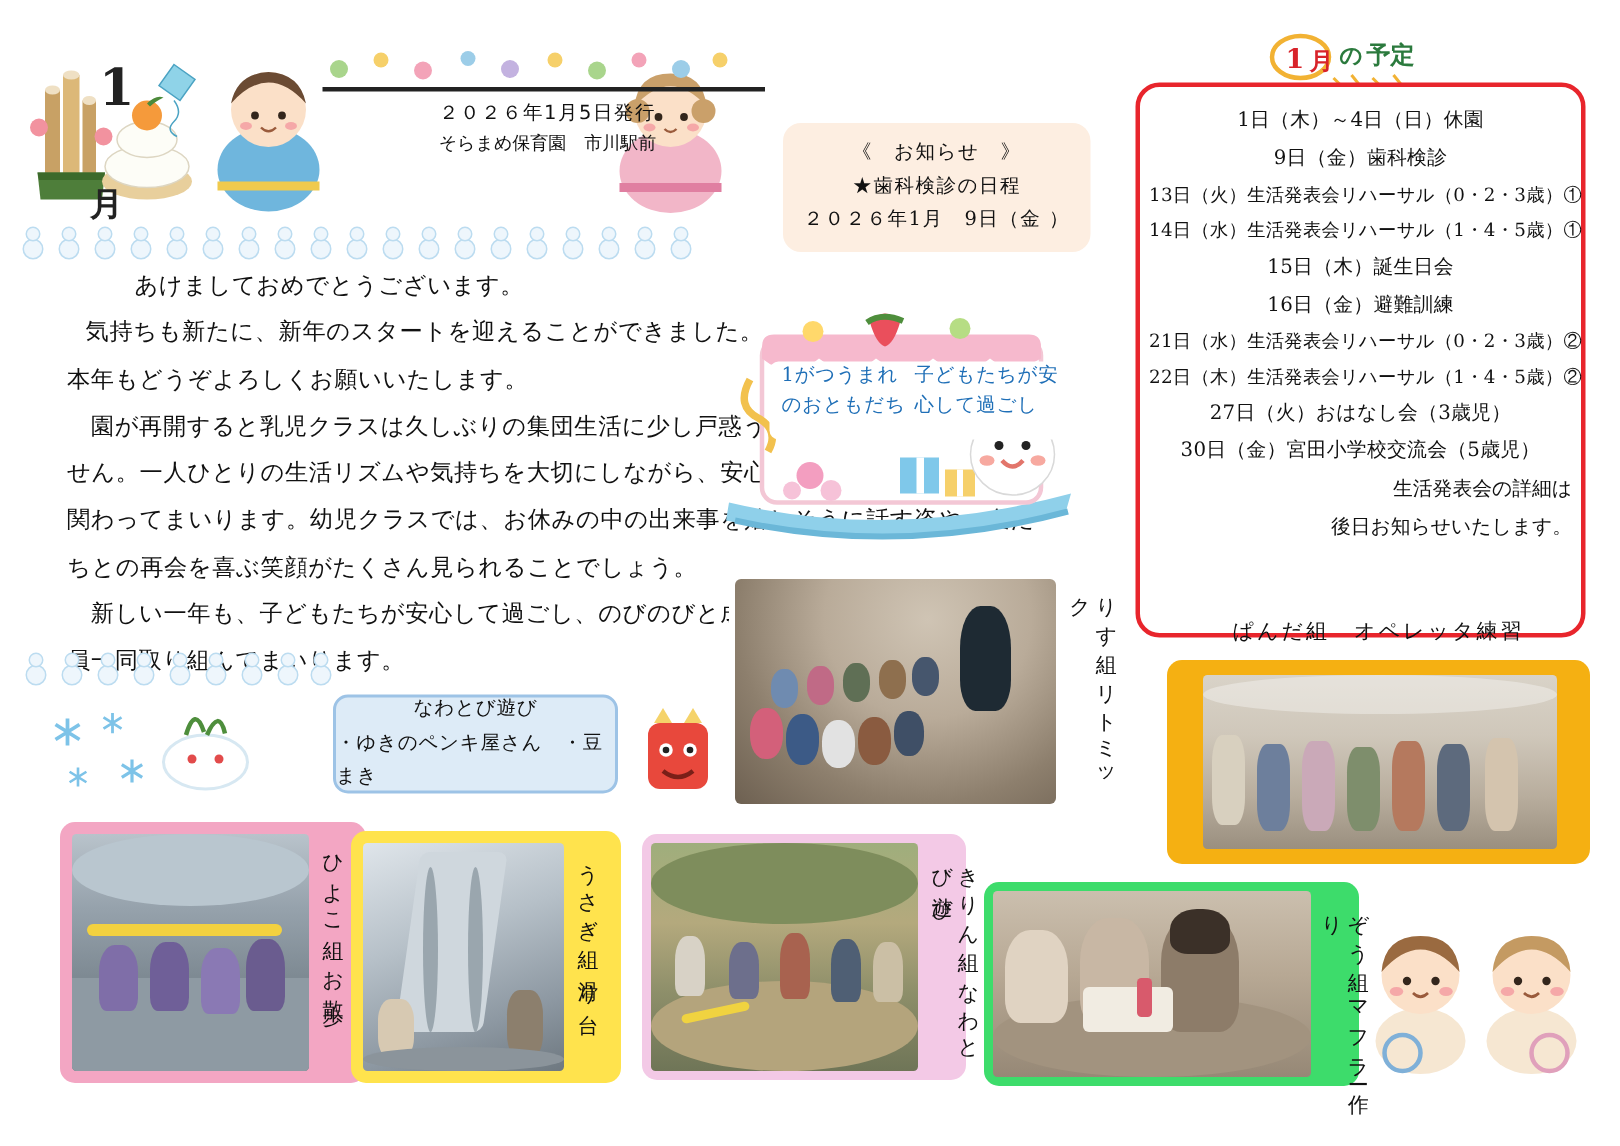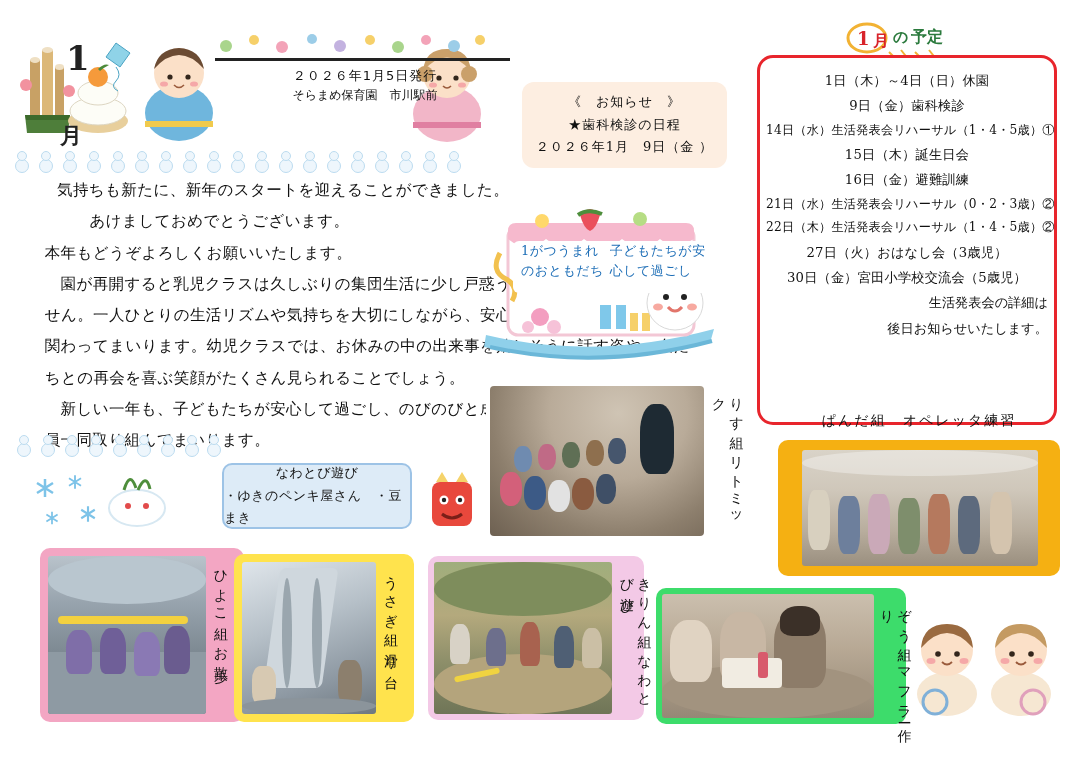--- a/index.html
+++ b/index.html
@@ -270,35 +270,36 @@
         <path d="M70 30 l8 8"></path>
         <path d="M84 28 l8 10"></path>
     </g>
   </svg>
 </div>
 
 <div class="abs" id="schedule-box">
   <ul id="schedule-list">
     <li>1日（木）～4日（日）休園</li>
     <li>9日（金）歯科検診</li>
+    <li class="tight">13日（火）生活発表会リハーサル（0・2・3歳）①</li>
     <li class="tight">14日（水）生活発表会リハーサル（1・4・5歳）①</li>
     <li>15日（木）誕生日会</li>
     <li>16日（金）避難訓練</li>
     <li class="tight">21日（水）生活発表会リハーサル（0・2・3歳）②</li>
     <li class="tight">22日（木）生活発表会リハーサル（1・4・5歳）②</li>
     <li>27日（火）おはなし会（3歳児）</li>
     <li>30日（金）宮田小学校交流会（5歳児）</li>
   </ul>
   <div class="footnote">生活発表会の詳細は</div>
   <div class="footnote">後日お知らせいたします。</div>
 </div>
 
 <div class="abs" id="greeting">
+  <p style="margin-left:3.2em">あけましておめでとうございます。</p>
   <p style="margin-left:1.1em">気持ちも新たに、新年のスタートを迎えることができました。</p>
-  <p style="margin-left:3.2em">あけましておめでとうございます。</p>
   <p style="margin-left:0.3em">本年もどうぞよろしくお願いいたします。</p>
   <p style="margin-left:0.3em">　園が再開すると乳児クラスは久しぶりの集団生活に少し戸惑う姿も見られるかもしれません。一人ひとりの生活リズムや気持ちを大切にしながら、安心して過ごせるよう丁寧に関わってまいります。幼児クラスでは、お休みの中の出来事を嬉しそうに話す姿や、友だちとの再会を喜ぶ笑顔がたくさん見られることでしょう。</p>
   <p style="margin-left:0.3em">　新しい一年も、子どもたちが安心して過ごし、のびのびと成長できる園であるよう、職員一同取り組んでまいります。</p>
 </div>
 
 <div class="abs" id="cake-illustration">
   <svg width="245" height="180" viewBox="0 0 245 180">
 
     <path d="M6 140 q110 26 228 -6 l-4 14 q-112 28 -226 4z" fill="#8fd0ea"></path>
     <path d="M10 152 q110 24 222 -6" stroke="#6bb7d8" stroke-width="4" fill="none"></path>

